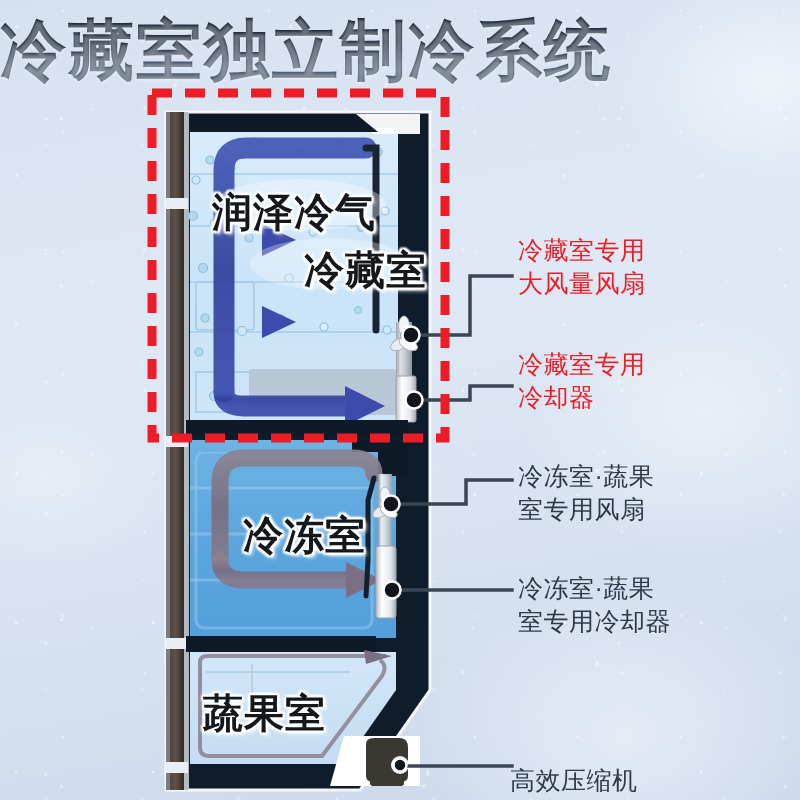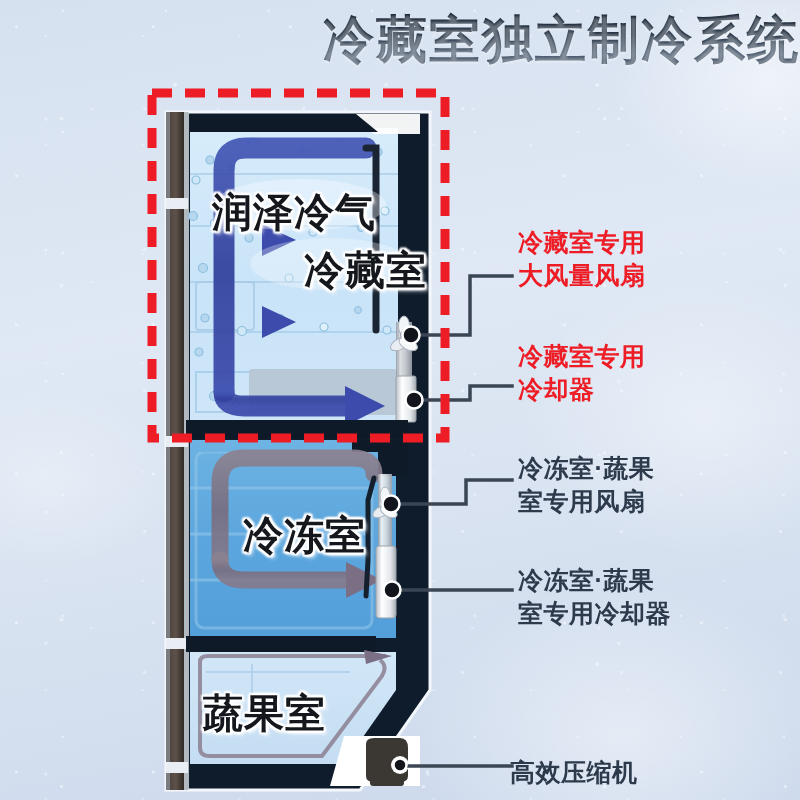--- a/index.html
+++ b/index.html
@@ -29,41 +29,41 @@
       radial-gradient(circle at 83% 44%, rgba(255,255,255,.80) 0 1.5px, transparent 2.2px),
       radial-gradient(circle at 91% 77%, rgba(255,255,255,.70) 0 1.2px, transparent 1.9px),
       radial-gradient(circle at 72% 63%, rgba(255,255,255,.60) 0 1.0px, transparent 1.6px),
       radial-gradient(circle at 24% 91%, rgba(255,255,255,.65) 0 1.3px, transparent 2.0px),
       radial-gradient(circle at 47% 33%, rgba(255,255,255,.55) 0 0.9px, transparent 1.5px);
     background-size:137px 149px,181px 167px,103px 121px,211px 193px,159px 141px,127px 173px,191px 131px,97px 109px;
   }
 
   
   #title{
-    position:absolute;left:0;right:0;top:6px;text-align:right;
+    position:absolute;left:0;right:0;top:6px;text-align:left;
     font-family:"Liberation Serif","DejaVu Serif",serif;
-    font-size:51px;font-weight:bold;letter-spacing:2px;
+    font-size:66px;font-weight:bold;letter-spacing:2px;
     color:#1b2738;
     background:linear-gradient(180deg,#14202f 0%,#1d2b3d 42%,#4a5a6e 70%,#243243 100%);
     -webkit-background-clip:text;background-clip:text;
     -webkit-text-fill-color:transparent;
     text-shadow:0 2px 3px rgba(255,255,255,.35);
     white-space:nowrap;
     user-select:none;
   }
 
   
   #fridge{position:absolute;left:0;top:0;width:800px;height:800px;}
 
   
   .callout{
     position:absolute;
     font-family:"Liberation Sans","DejaVu Sans",sans-serif;
-    font-size:25px;font-weight:bold;line-height:1.32;
-    white-space:pre-line;letter-spacing:.5px;
+    font-size:25px;font-weight:normal;line-height:1.32;
+    white-space:pre-line;letter-spacing:.5px;margin-top:8px;
   }
   .callout.red{color:#ee1c25;}
   .callout.dark{color:#2c3a4c;}
 
   #cl-fan-fridge   {left:518px;top:226px;}
   #cl-cooler-fridge{left:518px;top:340px;}
   #cl-fan-freezer  {left:518px;top:452px;}
   #cl-cooler-frz   {left:518px;top:564px;}
   #cl-compressor   {left:510px;top:772px;transform:translateY(-50%);}
 

